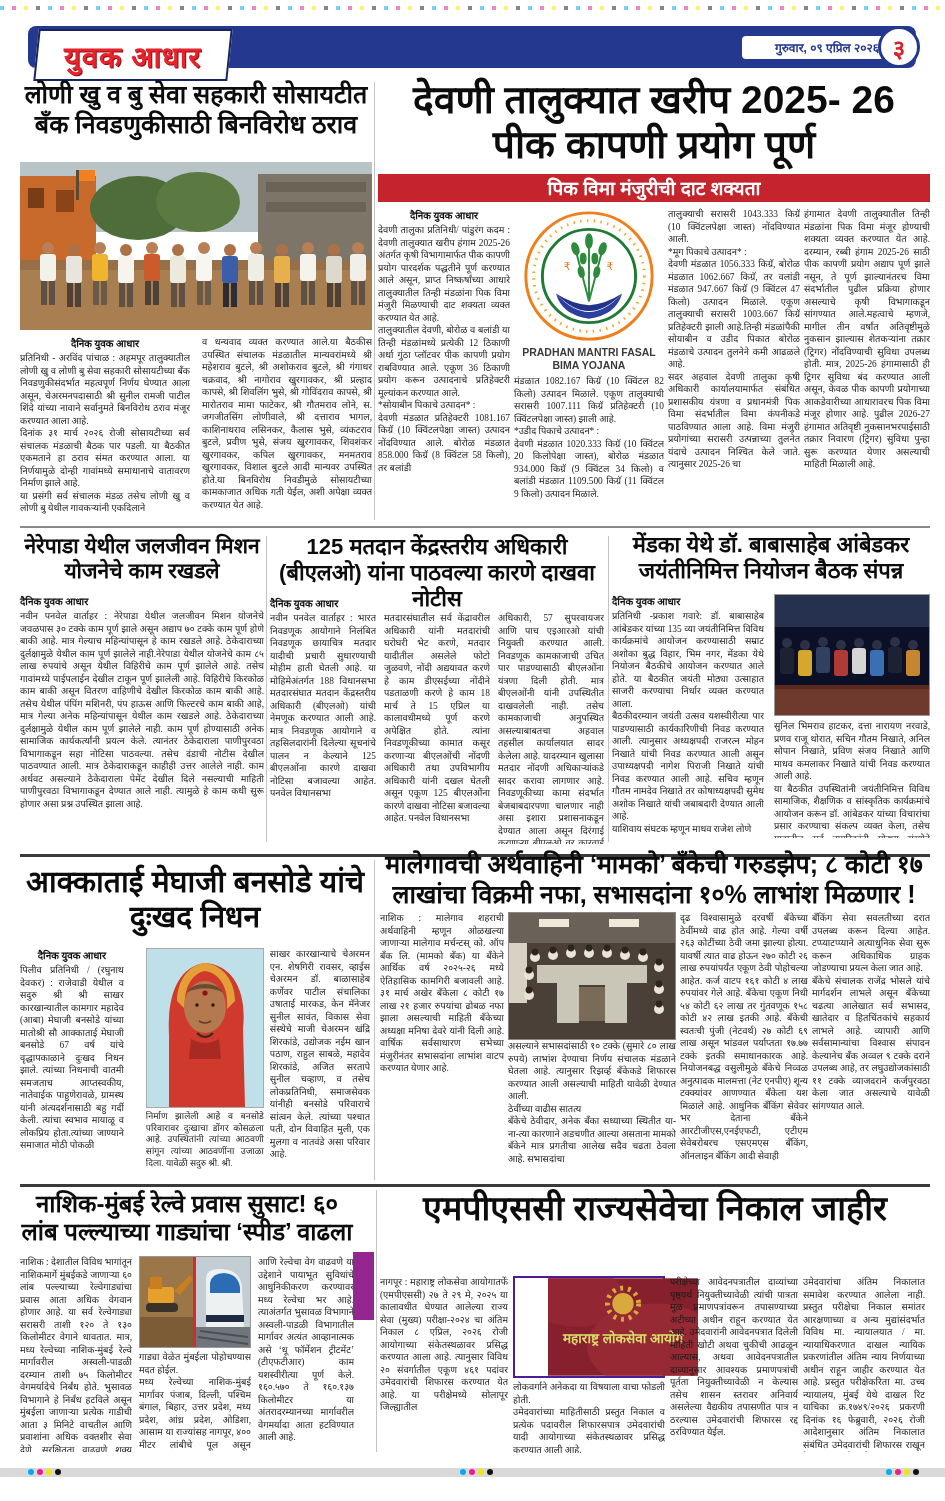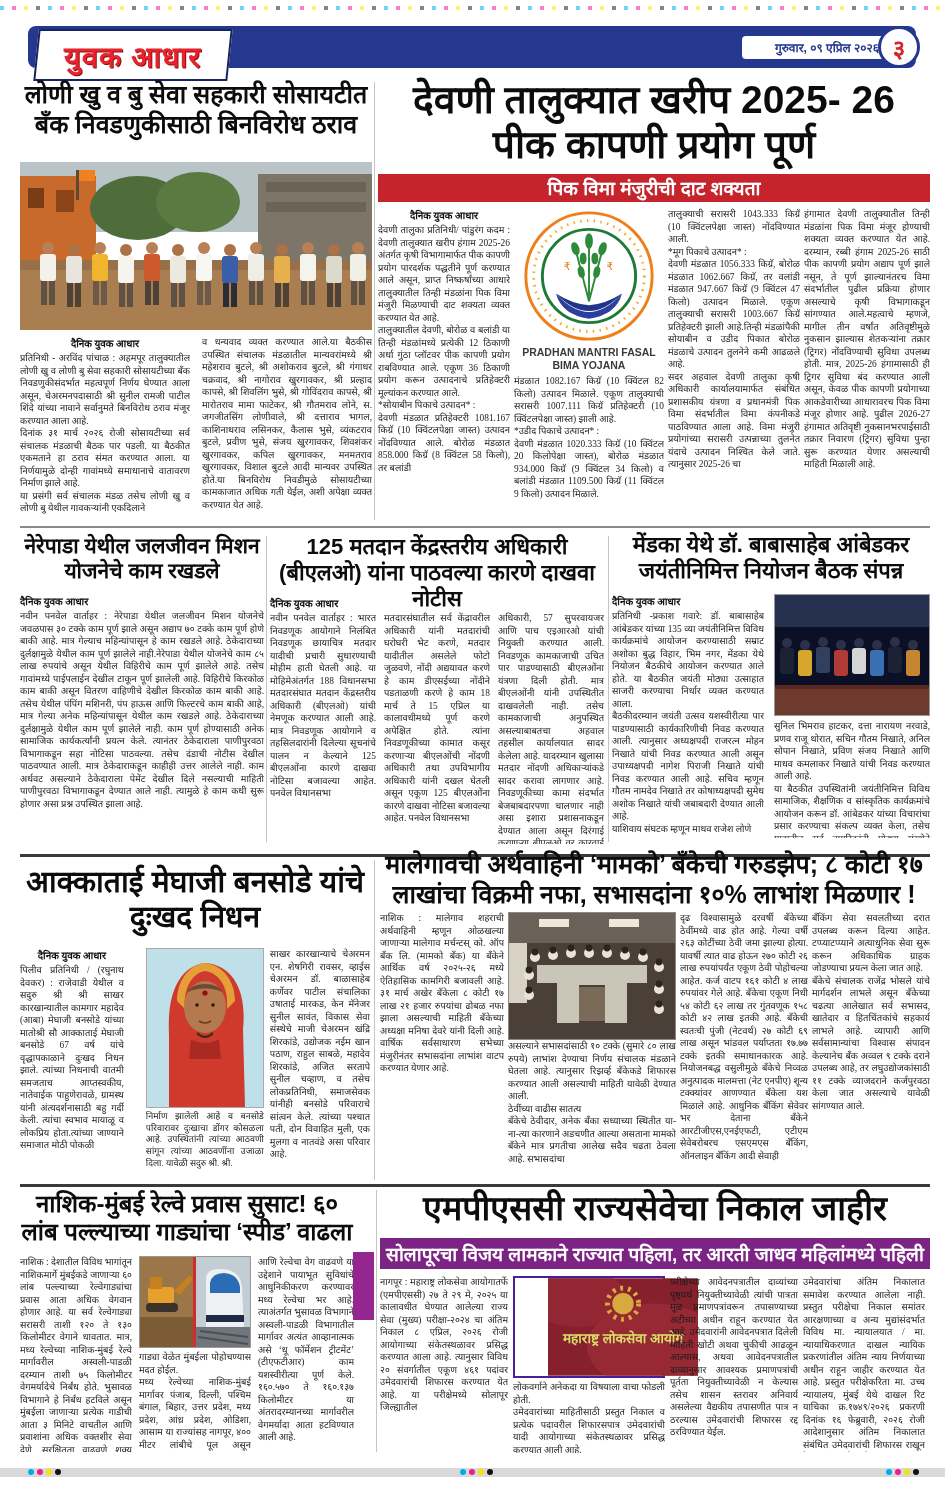--- a/index.html
+++ b/index.html
@@ -393,23 +393,20 @@
       <div class="body-text" style="height:100px;margin-top:3px;">गाड्या वेळेत मुंबईला पोहोचण्यास मदत होईल.
 मध्य रेल्वेच्या नाशिक-मुंबई मार्गावर पंजाब, दिल्ली, पश्चिम बंगाल, बिहार, उत्तर प्रदेश, मध्य प्रदेश, आंध्र प्रदेश, ओडिशा, आसाम या राज्यांसह नागपूर, ४०० मीटर लांबीचे पूल असून विनाअडथळा ७५ किलोमीटर प्रतिताशी वेगाने गाड्या या पट्ट्यात सातत्याने देखरेख ठेवणे आवश्यक असते.</div>
     </div>
     <div class="body-text" style="width:96px;height:196px;">आणि रेल्वेचा वेग वाढवणे या उद्देशाने पायाभूत सुविधांचे आधुनिकीकरण करण्यावर मध्य रेल्वेचा भर आहे. त्याअंतर्गत भुसावळ विभागाने अस्वली-पाडळी विभागातील मार्गावर अत्यंत आव्हानात्मक असे ‘धू फॉर्मेशन ट्रीटमेंट’ (टीएफटीआर) काम यशस्वीरीत्या पूर्ण केले. १६०.५७० ते १६०.१३७ किलोमीटर या अंतरादरम्यानच्या मार्गावरील वेगमर्यादा आता हटविण्यात आली आहे.</div>
   </div>
 
   <div class="abs" style="left:353px;top:1252px;width:21px;height:68px;background:#93278f;"></div>
   <div class="abs vline" style="left:376px;top:1190px;height:262px;"></div>
 
   <div class="abs hl" style="left:380px;top:1188px;width:550px;font-size:34px;">एमपीएससी राज्यसेवेचा निकाल जाहीर</div>
-  <div class="abs subbar" style="left:380px;top:1238px;width:550px;height:31px;background:#7c2483;">
-    <span style="font-size:19px;">सोलापूरचा विजय लामकाने राज्यात पहिला, तर आरती जाधव महिलांमध्ये पहिली</span>
-  </div>
   <div class="abs cols" style="left:380px;top:1276px;width:550px;height:176px;gap:5px;">
     <div class="body-text" style="width:128px;height:176px;">नागपूर : महाराष्ट्र लोकसेवा आयोगातर्फे (एमपीएससी) २७ ते २९ मे, २०२५ या कालावधीत घेण्यात आलेल्या राज्य सेवा (मुख्य) परीक्षा-२०२४ चा अंतिम निकाल ८ एप्रिल, २०२६ रोजी आयोगाच्या संकेतस्थळावर प्रसिद्ध करण्यात आला आहे. त्यानुसार विविध २० संवर्गातील एकूण ४६१ पदांवर उमेदवारांची शिफारस करण्यात येत आहे. या परीक्षेमध्ये सोलापूर जिल्ह्यातील</div>
     <div style="width:152px;">
       <div style="border:2px solid #4c1d95;padding-left:33px;">
         <svg width="150" height="98" viewBox="0 0 154 100" xmlns="http://www.w3.org/2000/svg">
           <rect width="154" height="100" fill="#85202c"></rect>
           <ellipse cx="110" cy="70" rx="70" ry="44" fill="#a4303c" opacity="0.6"></ellipse>
           <ellipse cx="30" cy="20" rx="50" ry="30" fill="#972934" opacity="0.7"></ellipse>
           <circle cx="77" cy="26" r="11" fill="#d8a93c"></circle>
           <circle cx="77" cy="26" r="16" fill="none" stroke="#d8a93c" stroke-width="5" stroke-dasharray="3 5"></circle>

